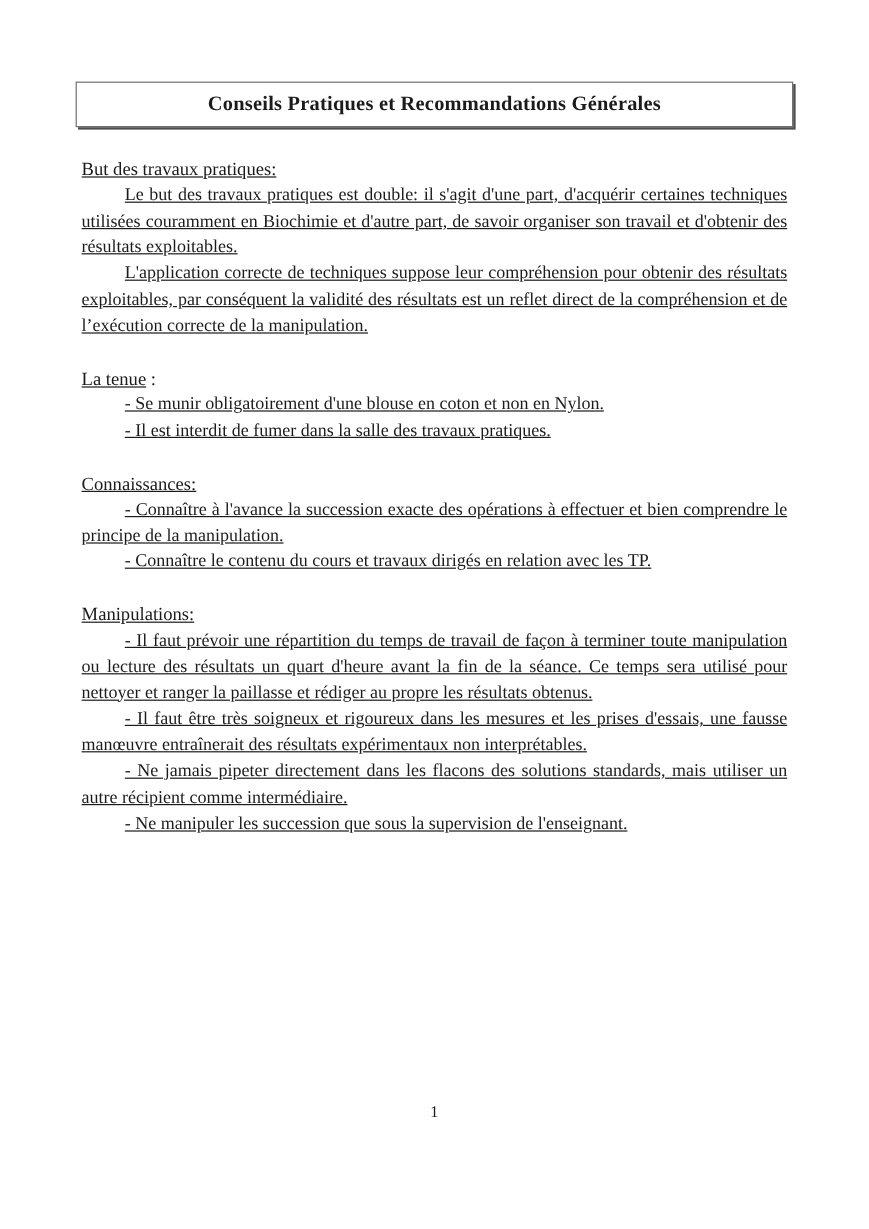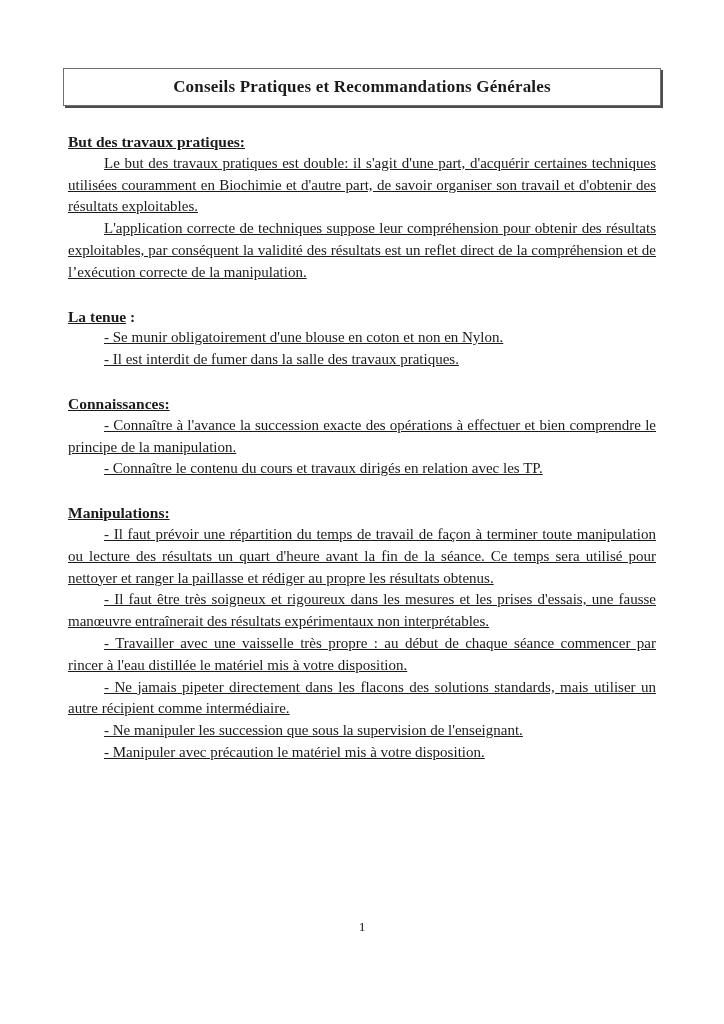--- a/index.html
+++ b/index.html
@@ -27,21 +27,21 @@
     padding: 6px 6px;
   }
   .title {
     font-size: 17px;
     font-weight: bold;
     letter-spacing: 0.2px;
     line-height: 24px;
   }
   h2.heading {
     font-size: 15.5px;
-    font-weight: bold;
+    font-weight: normal;
     margin: 22px 0 0 0;
     line-height: 21.8px;
   }
   .hl { text-decoration: underline; }
   p.body {
     margin: 0;
     font-size: 15px;
     line-height: 21.8px;
     text-align: justify;
     text-decoration: underline;
@@ -83,22 +83,20 @@
     <section>
       <h2 class="heading"><span class="hl">Connaissances:</span><span></span></h2>
       <p class="body indent">-  Connaître à l'avance la succession exacte des opérations à effectuer et bien comprendre le principe de la manipulation.</p>
       <p class="body indent">- Connaître le contenu du cours et travaux dirigés en relation avec les TP.</p>
     </section>
 
     <section>
       <h2 class="heading"><span class="hl">Manipulations:</span><span></span></h2>
       <p class="body indent">- Il faut prévoir une répartition du temps de travail de façon à terminer toute manipulation ou lecture des résultats un quart d'heure avant la fin de la séance. Ce temps sera utilisé pour nettoyer et ranger la paillasse et rédiger au propre les résultats obtenus.</p>
       <p class="body indent">- Il faut être très soigneux et rigoureux dans les mesures et les prises d'essais, une fausse manœuvre entraînerait des résultats expérimentaux non interprétables.</p>
-      <p class="body indent">- Travailler avec une vaisselle très propre : au début de chaque séance commencer par rincer à l'eau distillée le matériel mis à votre disposition.</p>
       <p class="body indent">- Ne jamais pipeter directement dans les flacons des solutions standards, mais utiliser un autre récipient comme intermédiaire.</p>
       <p class="body indent">- Ne manipuler les succession que sous la supervision de l'enseignant.</p>
-      <p class="body indent">- Manipuler avec précaution le matériel mis à votre disposition.</p>
     </section>
 
   </div>
 
   <div class="page-number">1</div>
 </div>
 
 </body></html>

